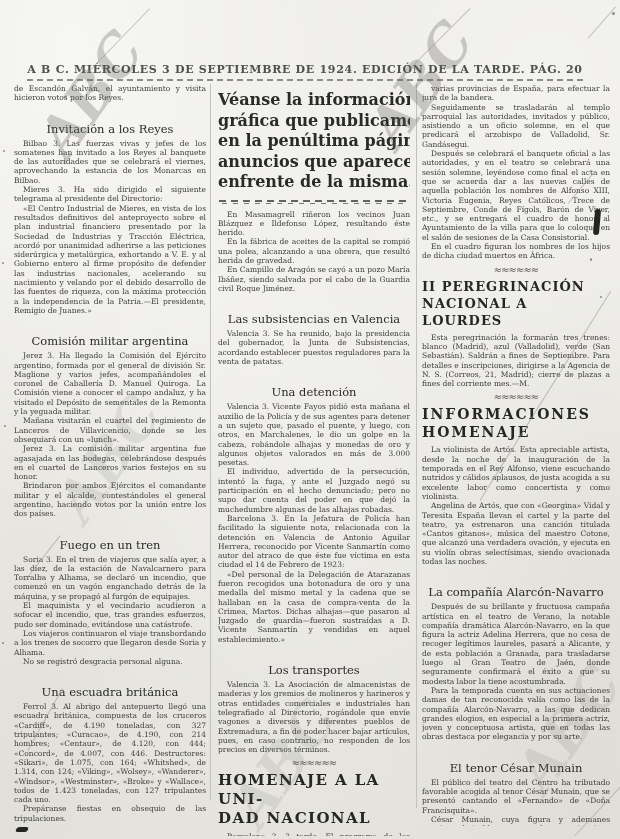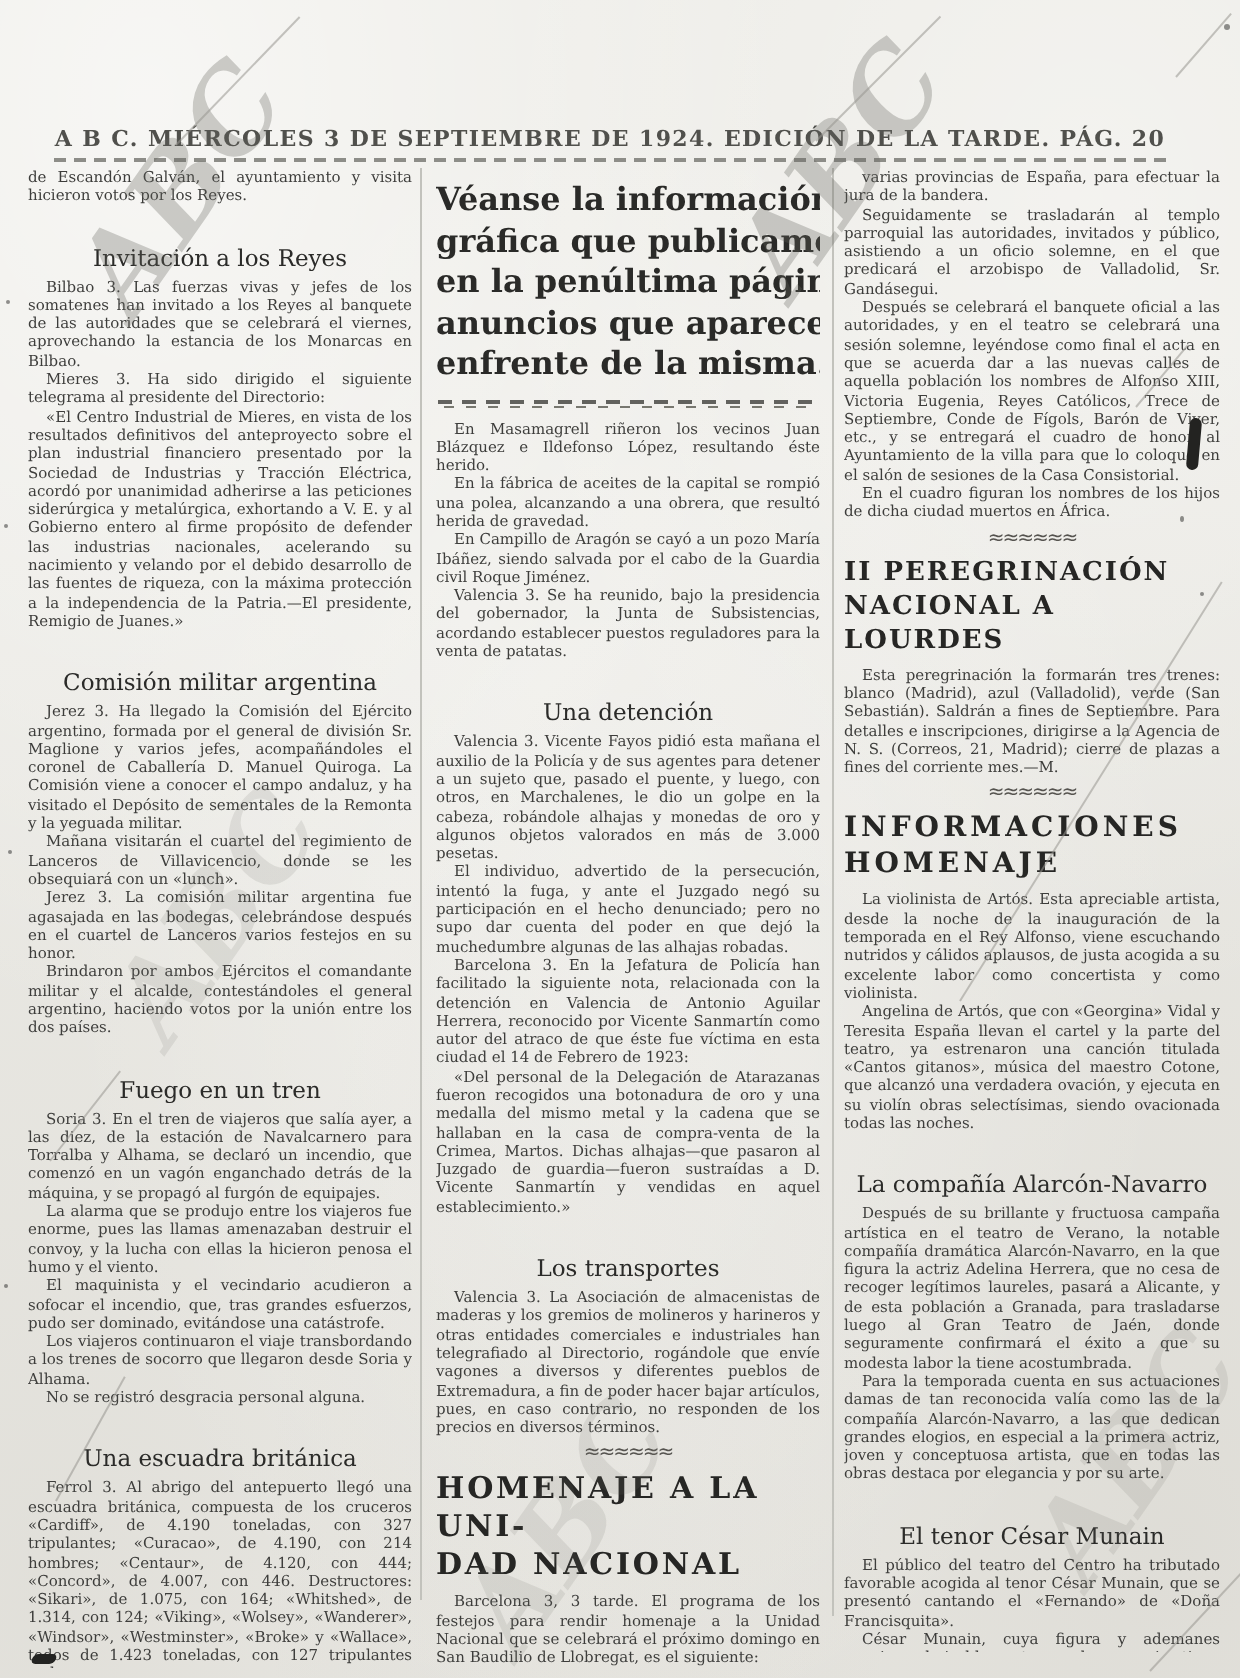--- a/index.html
+++ b/index.html
@@ -83,21 +83,20 @@
           <p class="bp">Jerez 3. Ha llegado la Comisión del Ejército argentino, formada por el general de división Sr. Maglione y varios jefes, acompañándoles el coronel de Caballería D. Manuel Quiroga. La Comisión viene a conocer el campo andaluz, y ha visitado el Depósito de sementales de la Remonta y la yeguada militar.</p>
           <p class="bp">Mañana visitarán el cuartel del regimiento de Lanceros de Villavicencio, donde se les obsequiará con un «lunch».</p>
           <p class="bp">Jerez 3. La comisión militar argentina fue agasajada en las bodegas, celebrándose después en el cuartel de Lanceros varios festejos en su honor.</p>
           <p class="bp">Brindaron por ambos Ejércitos el comandante militar y el alcalde, contestándoles el general argentino, haciendo votos por la unión entre los dos países.</p>
         </div>
     </section>
     <section>
       <h3 class="sec">Fuego en un tren</h3>
       <div>
           <p class="bp">Soria 3. En el tren de viajeros que salía ayer, a las diez, de la estación de Navalcarnero para Torralba y Alhama, se declaró un incendio, que comenzó en un vagón enganchado detrás de la máquina, y se propagó al furgón de equipajes.</p>
-          <p class="bp">La alarma que se produjo entre los viajeros fue enorme, pues las llamas amenazaban destruir el convoy, y la lucha con ellas la hicieron penosa el humo y el viento.</p>
           <p class="bp">El maquinista y el vecindario acudieron a sofocar el incendio, que, tras grandes esfuerzos, pudo ser dominado, evitándose una catástrofe.</p>
           <p class="bp">Los viajeros continuaron el viaje transbordando a los trenes de socorro que llegaron desde Soria y Alhama.</p>
           <p class="bp">No se registró desgracia personal alguna.</p>
         </div>
     </section>
     <section>
       <h3 class="sec">Una escuadra británica</h3>
       <div>
           <p class="bp">Ferrol 3. Al abrigo del antepuerto llegó una escuadra británica, compuesta de los cruceros «Cardiff», de 4.190 toneladas, con 327 tripulantes; «Curacao», de 4.190, con 214 hombres; «Centaur», de 4.120, con 444; «Concord», de 4.007, con 446. Destructores: «Sikari», de 1.075, con 164; «Whitshed», de 1.314, con 124; «Viking», «Wolsey», «Wanderer», «Windsor», «Westminster», «Broke» y «Wallace», todos de 1.423 toneladas, con 127 tripulantes cada uno.</p>
           <p class="bp">Prepáranse fiestas en obsequio de las tripulaciones.</p>
@@ -114,20 +113,21 @@
       <div class="notice-line">anuncios que aparecen</div>
       <div class="notice-line">enfrente de la misma.</div>
       <div class="notice-rule"></div>
     </div>
     <div>
         <p class="bp">En Masamagrell riñeron los vecinos Juan Blázquez e Ildefonso López, resultando éste herido.</p>
         <p class="bp">En la fábrica de aceites de la capital se rompió una polea, alcanzando a una obrera, que resultó herida de gravedad.</p>
         <p class="bp">En Campillo de Aragón se cayó a un pozo María Ibáñez, siendo salvada por el cabo de la Guardia civil Roque Jiménez.</p>
       </div>
     <section>
+      <h3 class="sec">Las subsistencias en Valencia</h3>
       <div>
           <p class="bp">Valencia 3. Se ha reunido, bajo la presidencia del gobernador, la Junta de Subsistencias, acordando establecer puestos reguladores para la venta de patatas.</p>
         </div>
     </section>
     <section>
       <h3 class="sec">Una detención</h3>
       <div>
           <p class="bp">Valencia 3. Vicente Fayos pidió esta mañana el auxilio de la Policía y de sus agentes para detener a un sujeto que, pasado el puente, y luego, con otros, en Marchalenes, le dio un golpe en la cabeza, robándole alhajas y monedas de oro y algunos objetos valorados en más de 3.000 pesetas.</p>
           <p class="bp">El individuo, advertido de la persecución, intentó la fuga, y ante el Juzgado negó su participación en el hecho denunciado; pero no supo dar cuenta del poder en que dejó la muchedumbre algunas de las alhajas robadas.</p>
           <p class="bp">Barcelona 3. En la Jefatura de Policía han facilitado la siguiente nota, relacionada con la detención en Valencia de Antonio Aguilar Herrera, reconocido por Vicente Sanmartín como autor del atraco de que éste fue víctima en esta ciudad el 14 de Febrero de 1923:</p>

